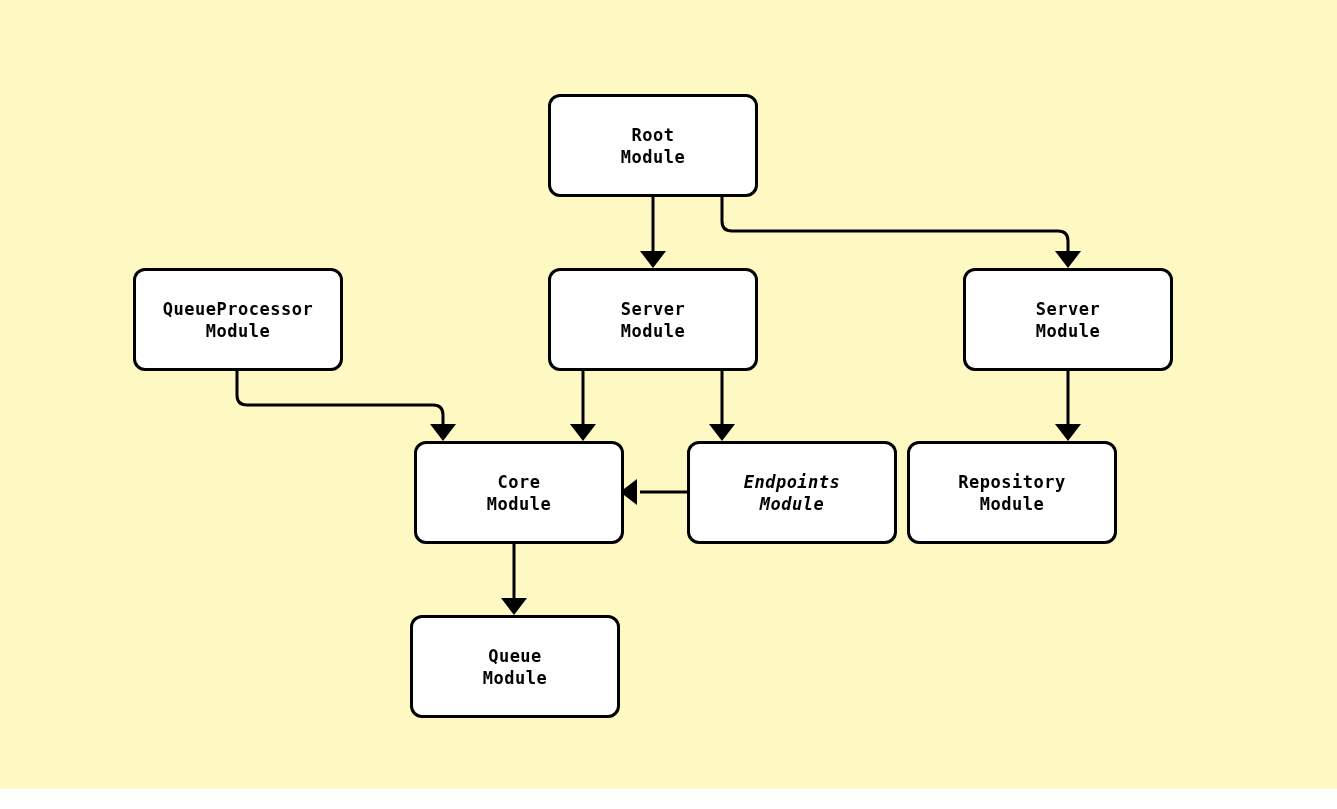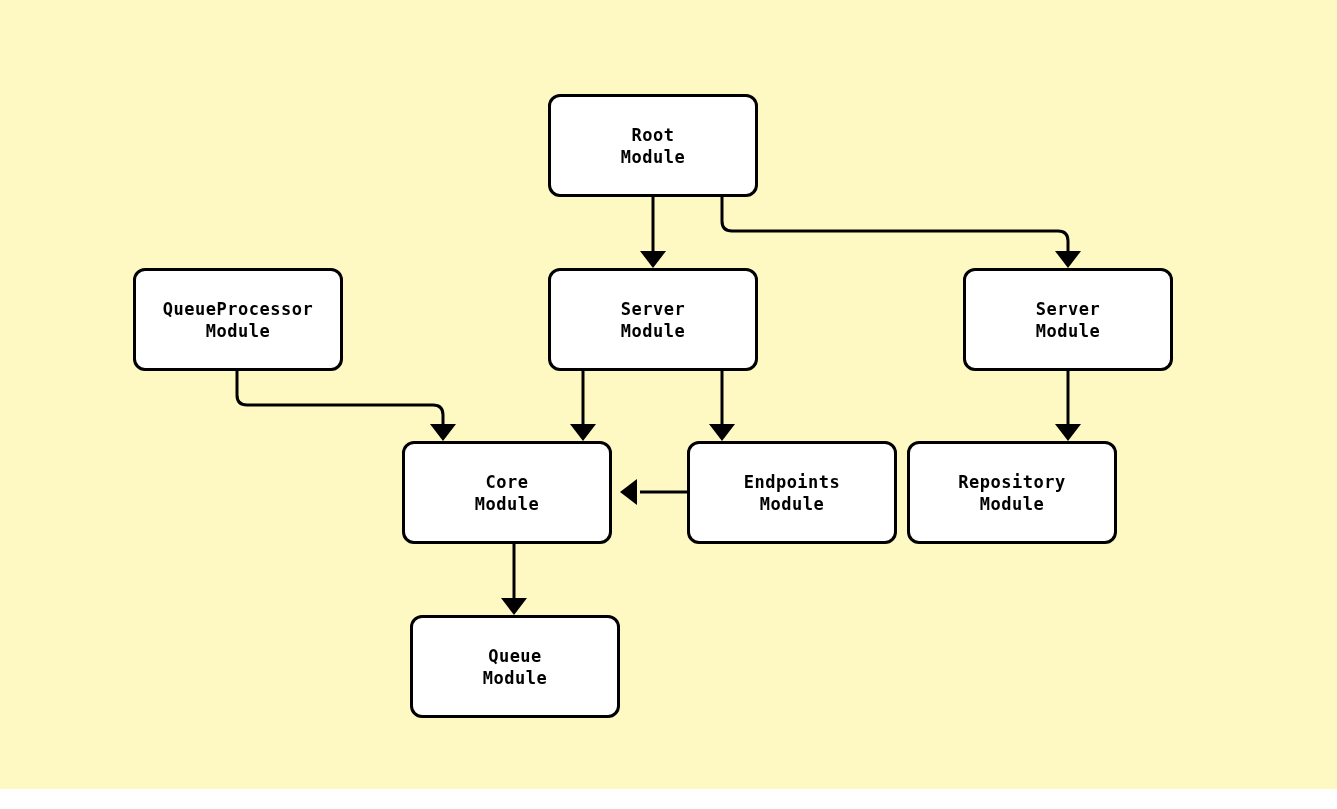--- a/index.html
+++ b/index.html
@@ -97,25 +97,25 @@
         <div class="node-line">Module</div>
       </div>
       <div class="node" style="left: 548px; top: 268px; width: 210px; height: 103px; border-color: rgb(0, 0, 0); background: rgb(255, 255, 255);">
         <div class="node-line">Server</div>
         <div class="node-line">Module</div>
       </div>
       <div class="node" style="left: 963px; top: 268px; width: 210px; height: 103px; border-color: rgb(0, 0, 0); background: rgb(255, 255, 255);">
         <div class="node-line">Server</div>
         <div class="node-line">Module</div>
       </div>
-      <div class="node" style="left: 402px; top: 441px; width: 210px; height: 103px; border-color: rgb(0, 0, 0); background: rgb(255, 255, 255);">
+      <div class="node" style="left: 414px; top: 441px; width: 210px; height: 103px; border-color: rgb(0, 0, 0); background: rgb(255, 255, 255);">
         <div class="node-line">Core</div>
         <div class="node-line">Module</div>
       </div>
-      <div class="node" style="left: 687px; top: 441px; width: 210px; height: 103px; border-color: rgb(0, 0, 0); background: rgb(255, 255, 255);">
+      <div class="node" style="left: 687px; top: 441px; width: 210px; height: 103px; border-color: rgb(0, 0, 0); background: rgb(255, 255, 255); font-style: italic;">
         <div class="node-line">Endpoints</div>
         <div class="node-line">Module</div>
       </div>
       <div class="node" style="left: 907px; top: 441px; width: 210px; height: 103px; border-color: rgb(0, 0, 0); background: rgb(255, 255, 255);">
         <div class="node-line">Repository</div>
         <div class="node-line">Module</div>
       </div>
       <div class="node" style="left: 410px; top: 615px; width: 210px; height: 103px; border-color: rgb(0, 0, 0); background: rgb(255, 255, 255); justify-content: center;">
         <div class="node-line">Queue</div>
         <div class="node-line">Module</div>

